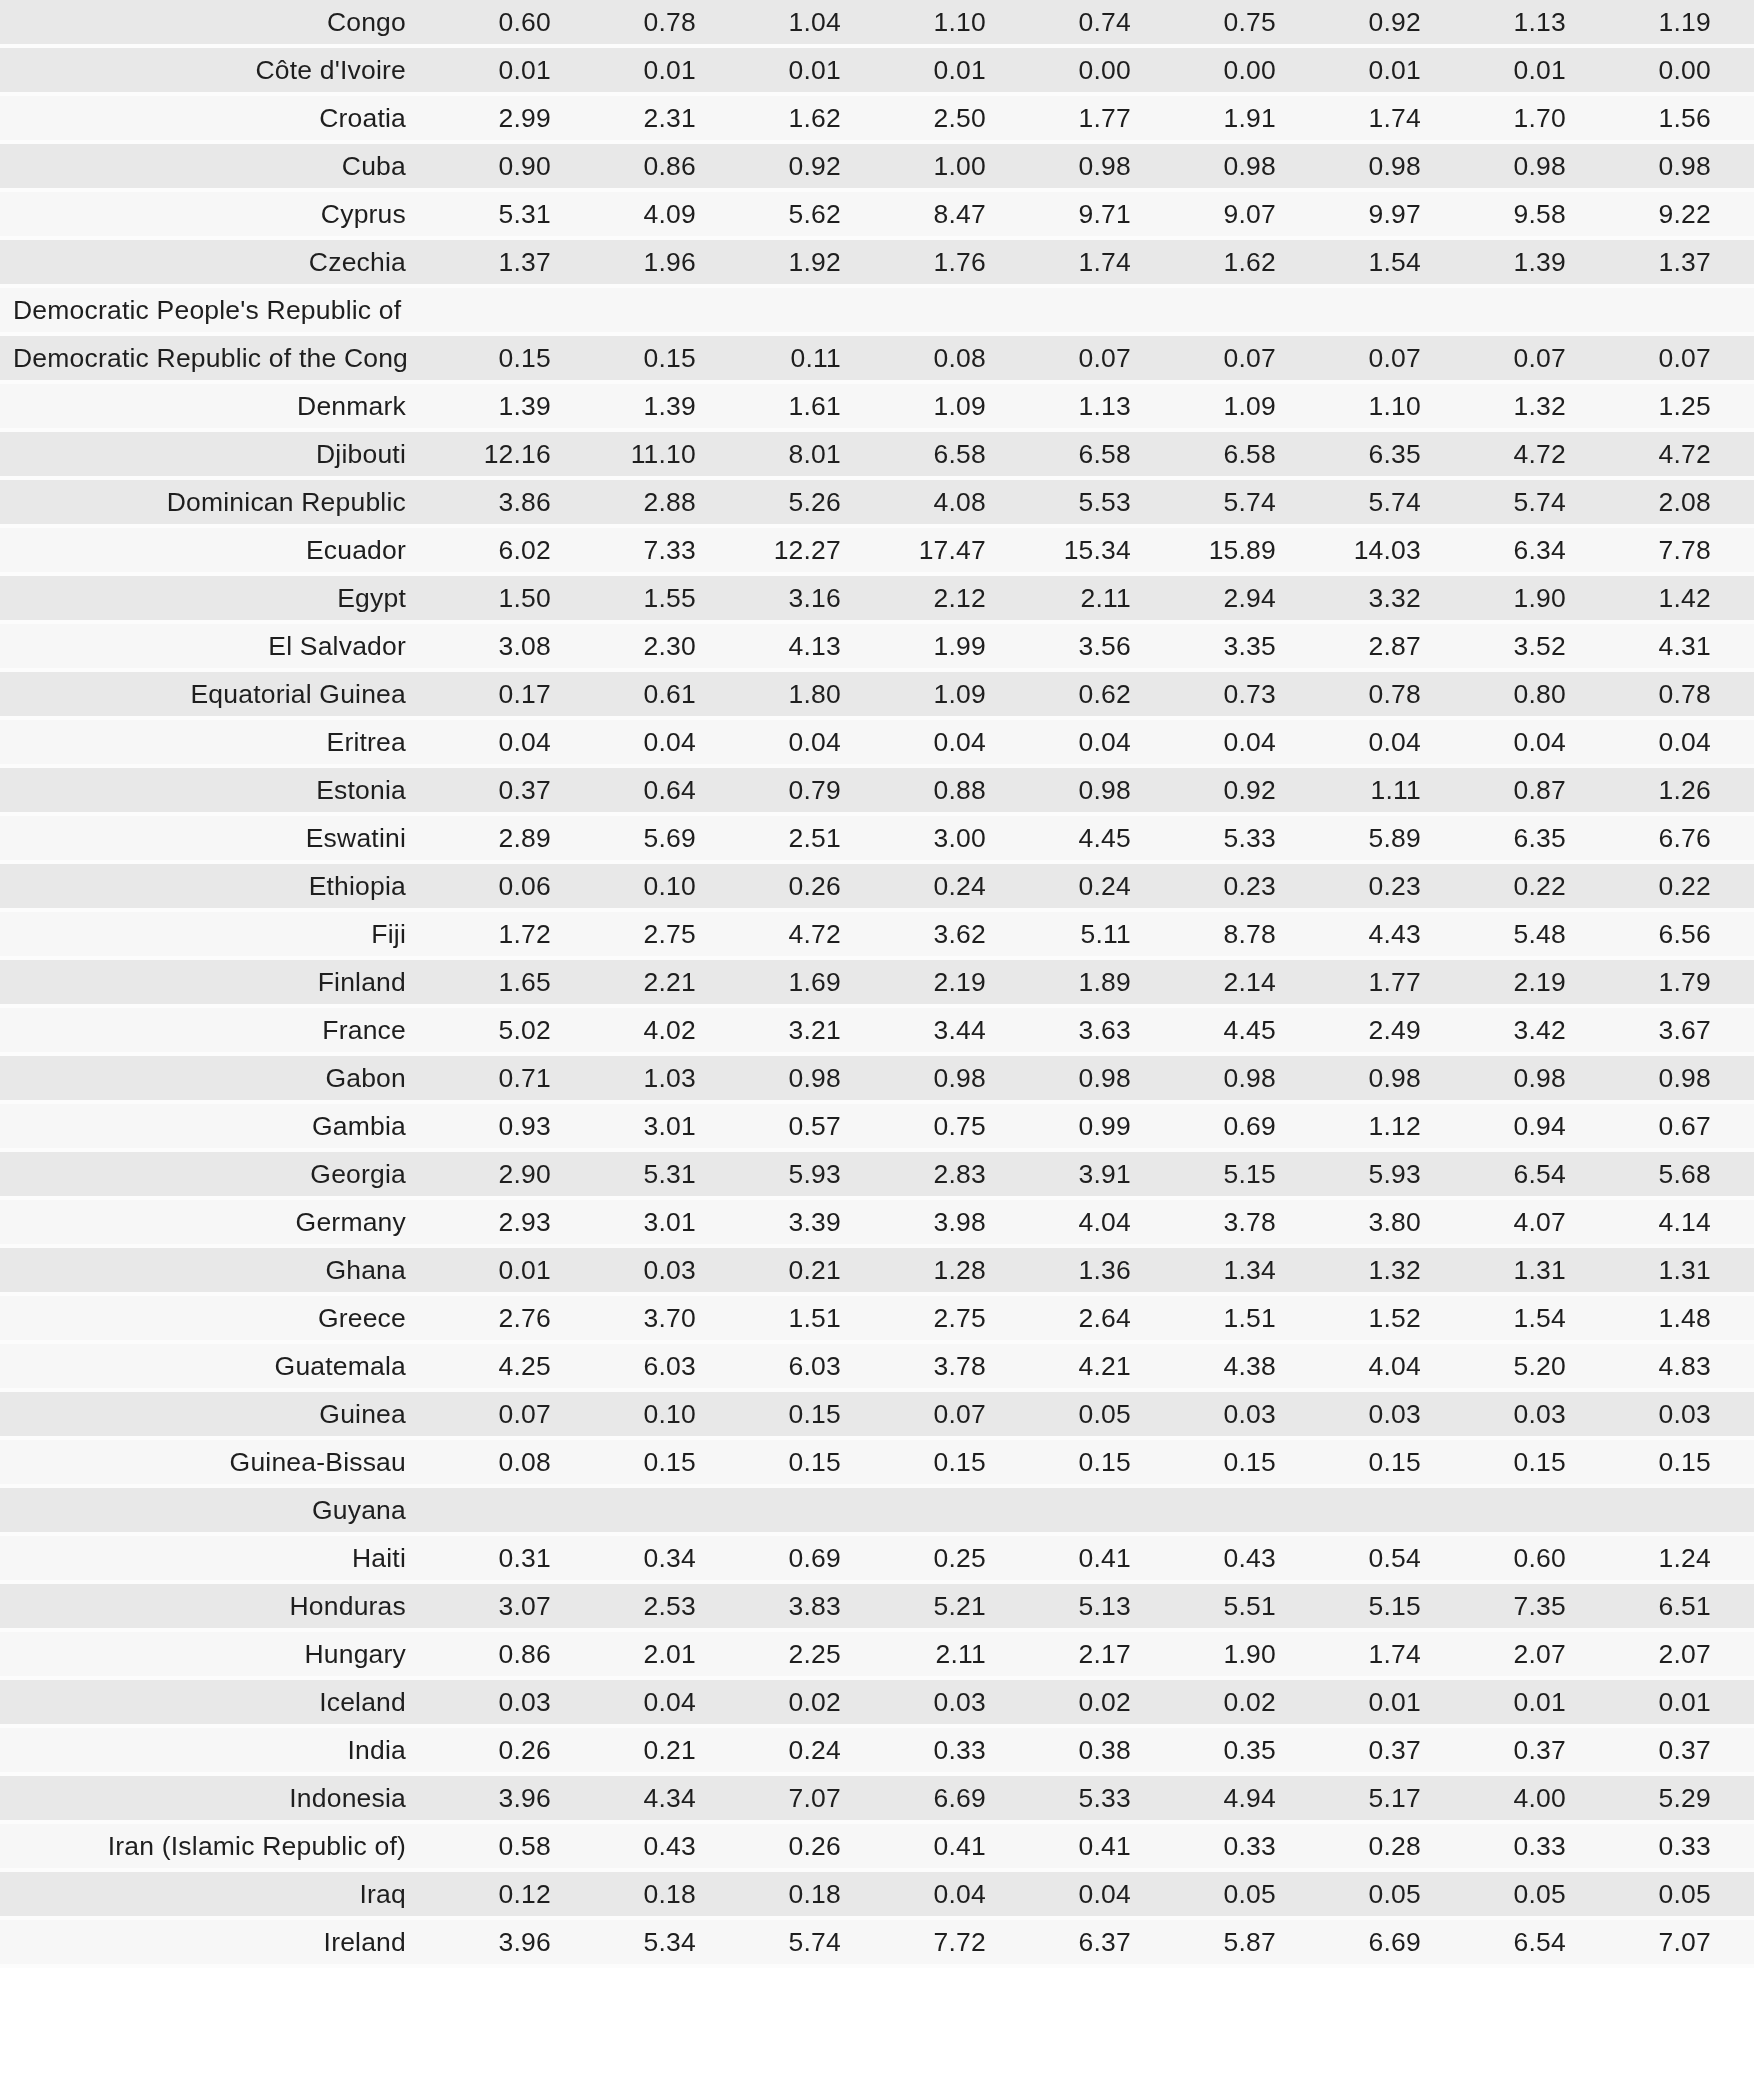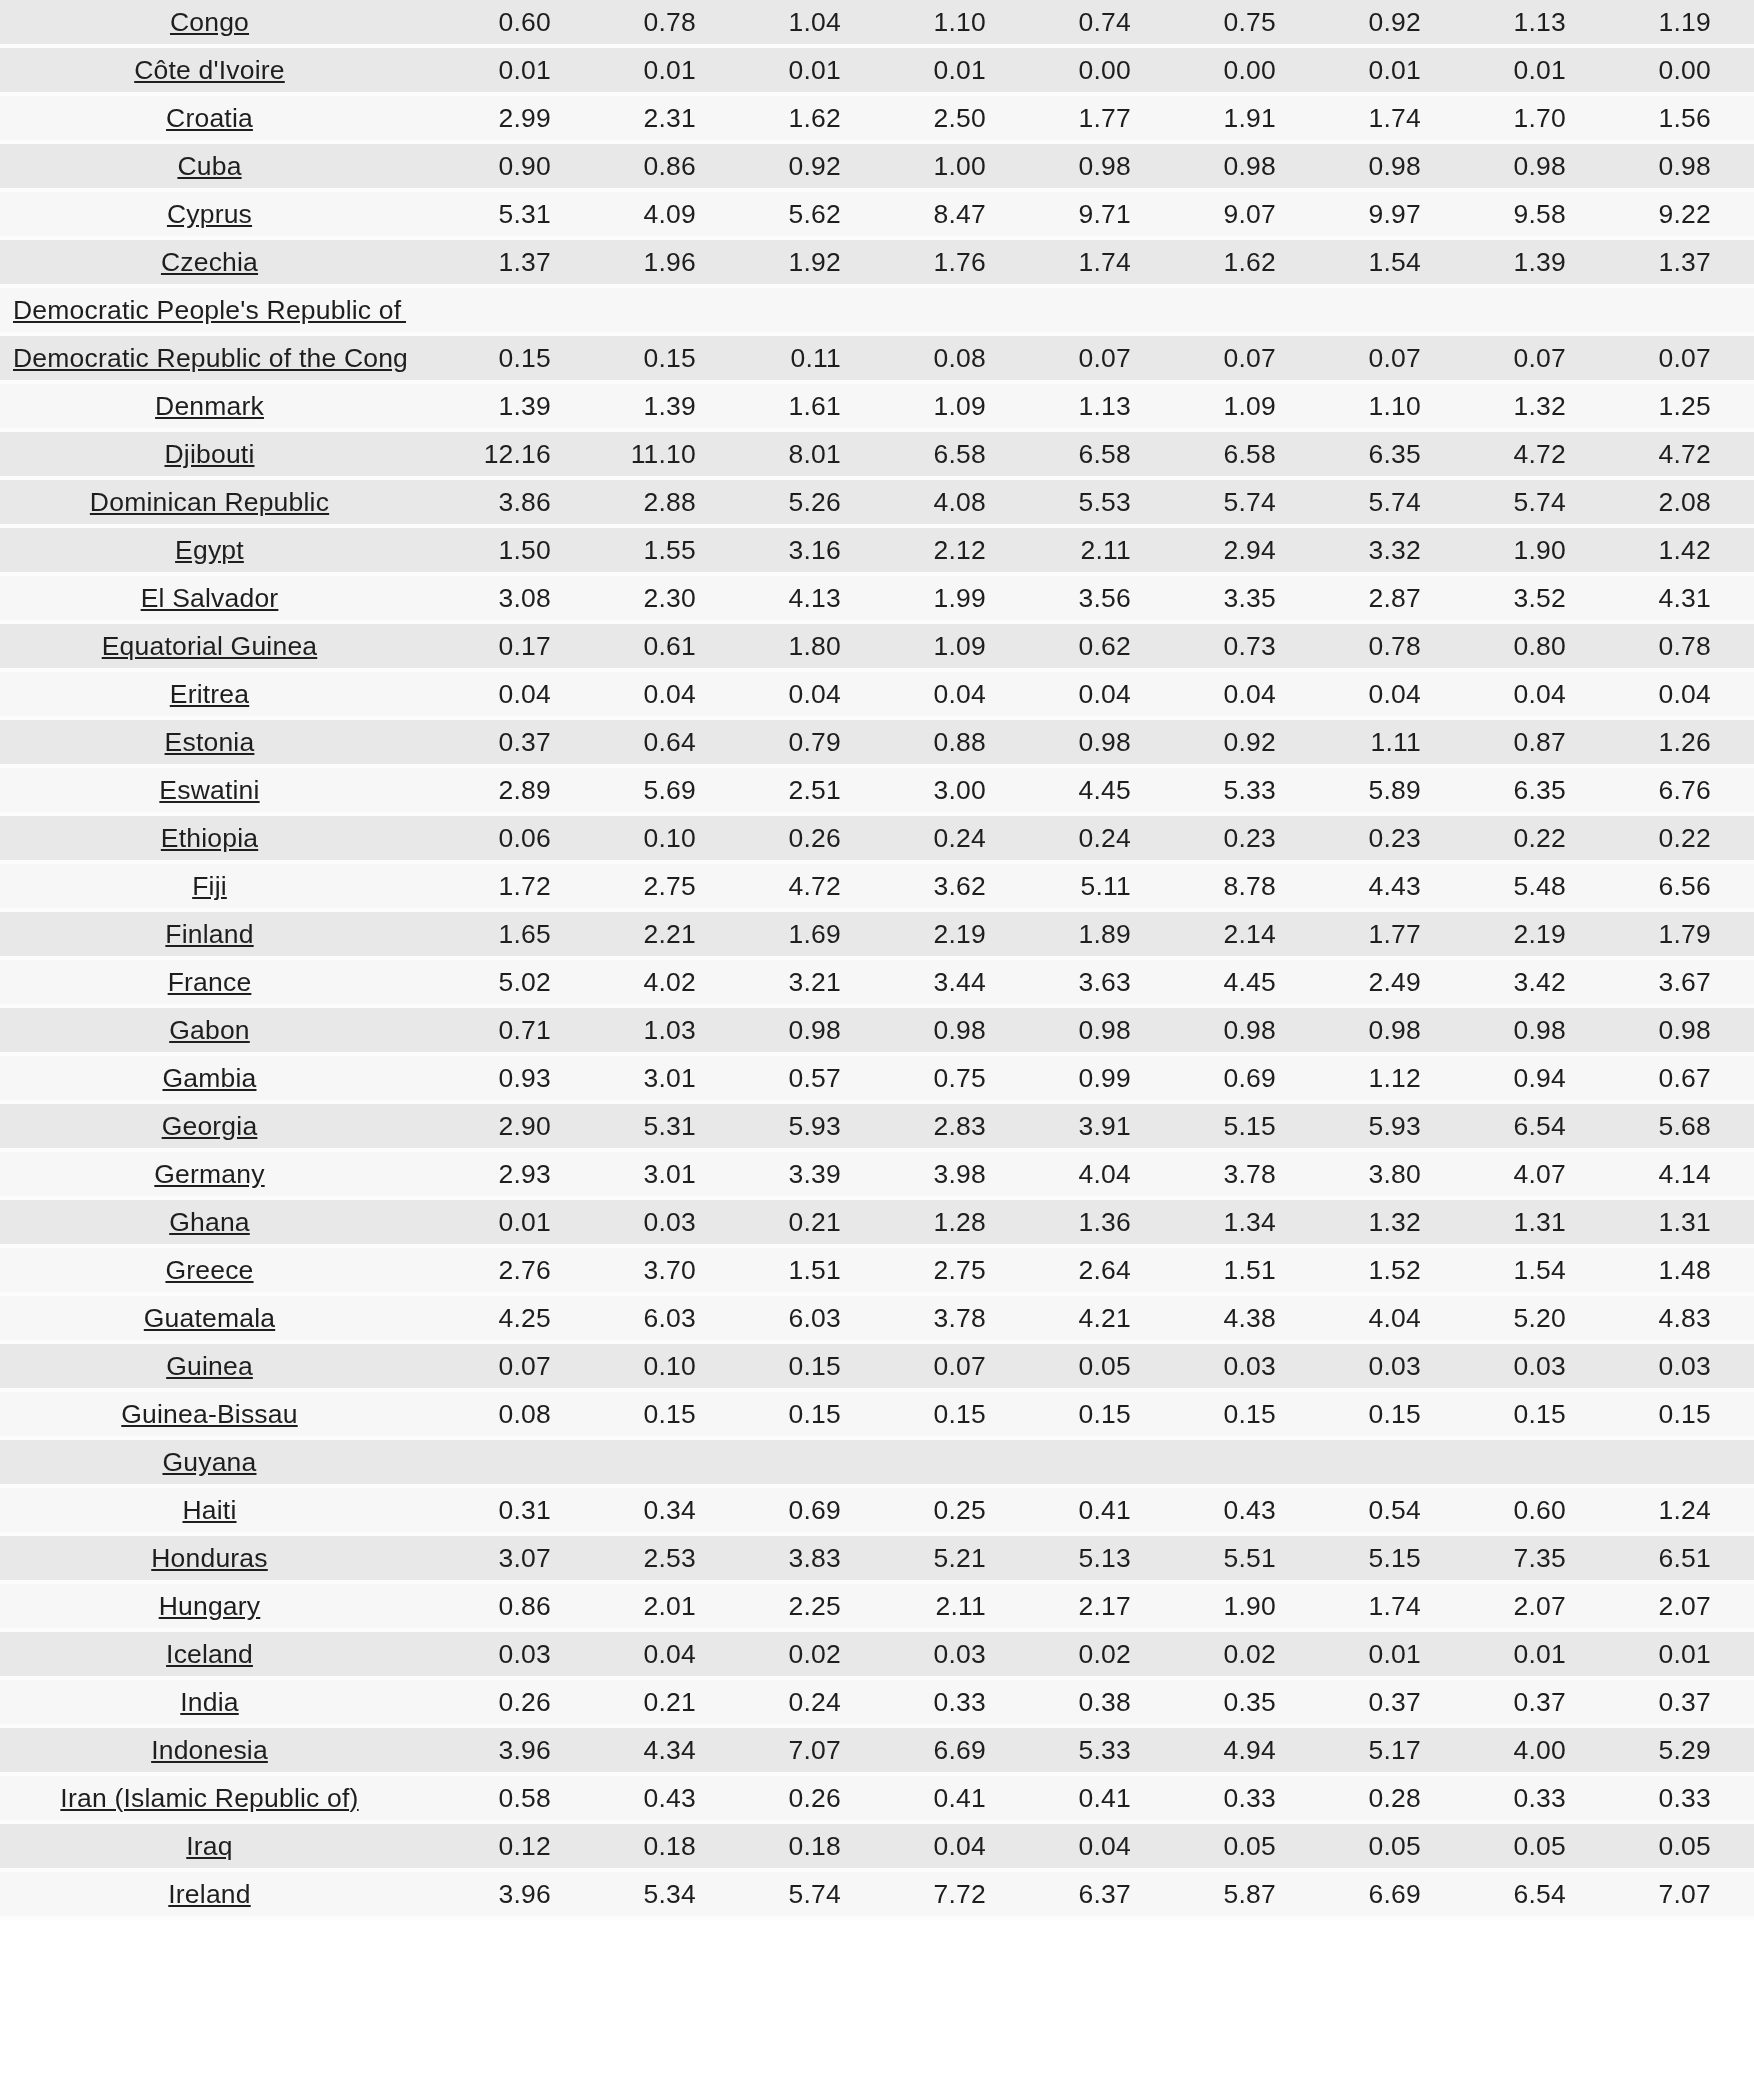--- a/index.html
+++ b/index.html
@@ -26,24 +26,23 @@
     font-size: 26.5px;
     color: #1e1e1e;
     letter-spacing: 0.2px;
   }
   .row.stripe-odd  { background: #e8e8e8; }
   .row.stripe-even { background: #f7f7f7; }
   .cell-country {
     flex: 0 0 406px;
     box-sizing: border-box;
     padding-left: 13px;
-    text-align: center;
+    text-align: right;
     white-space: nowrap;
     overflow: hidden;
-    text-decoration: underline;
   }
   .cell-value {
     flex: 0 0 145px;
     text-align: right;
     white-space: nowrap;
     font-variant-numeric: tabular-nums;
   }
   .spacer-right {
     flex: 1 1 auto;
   }
@@ -188,20 +187,33 @@
       <div class="cell-value">2.88</div>
       <div class="cell-value">5.26</div>
       <div class="cell-value">4.08</div>
       <div class="cell-value">5.53</div>
       <div class="cell-value">5.74</div>
       <div class="cell-value">5.74</div>
       <div class="cell-value">5.74</div>
       <div class="cell-value">2.08</div>
       <div class="spacer-right"></div>
     </div>
+    <div class="row stripe-even">
+      <div class="cell-country">Ecuador</div>
+      <div class="cell-value">6.02</div>
+      <div class="cell-value">7.33</div>
+      <div class="cell-value">12.27</div>
+      <div class="cell-value">17.47</div>
+      <div class="cell-value">15.34</div>
+      <div class="cell-value">15.89</div>
+      <div class="cell-value">14.03</div>
+      <div class="cell-value">6.34</div>
+      <div class="cell-value">7.78</div>
+      <div class="spacer-right"></div>
+    </div>
     <div class="row stripe-odd">
       <div class="cell-country">Egypt</div>
       <div class="cell-value">1.50</div>
       <div class="cell-value">1.55</div>
       <div class="cell-value">3.16</div>
       <div class="cell-value">2.12</div>
       <div class="cell-value">2.11</div>
       <div class="cell-value">2.94</div>
       <div class="cell-value">3.32</div>
       <div class="cell-value">1.90</div>

